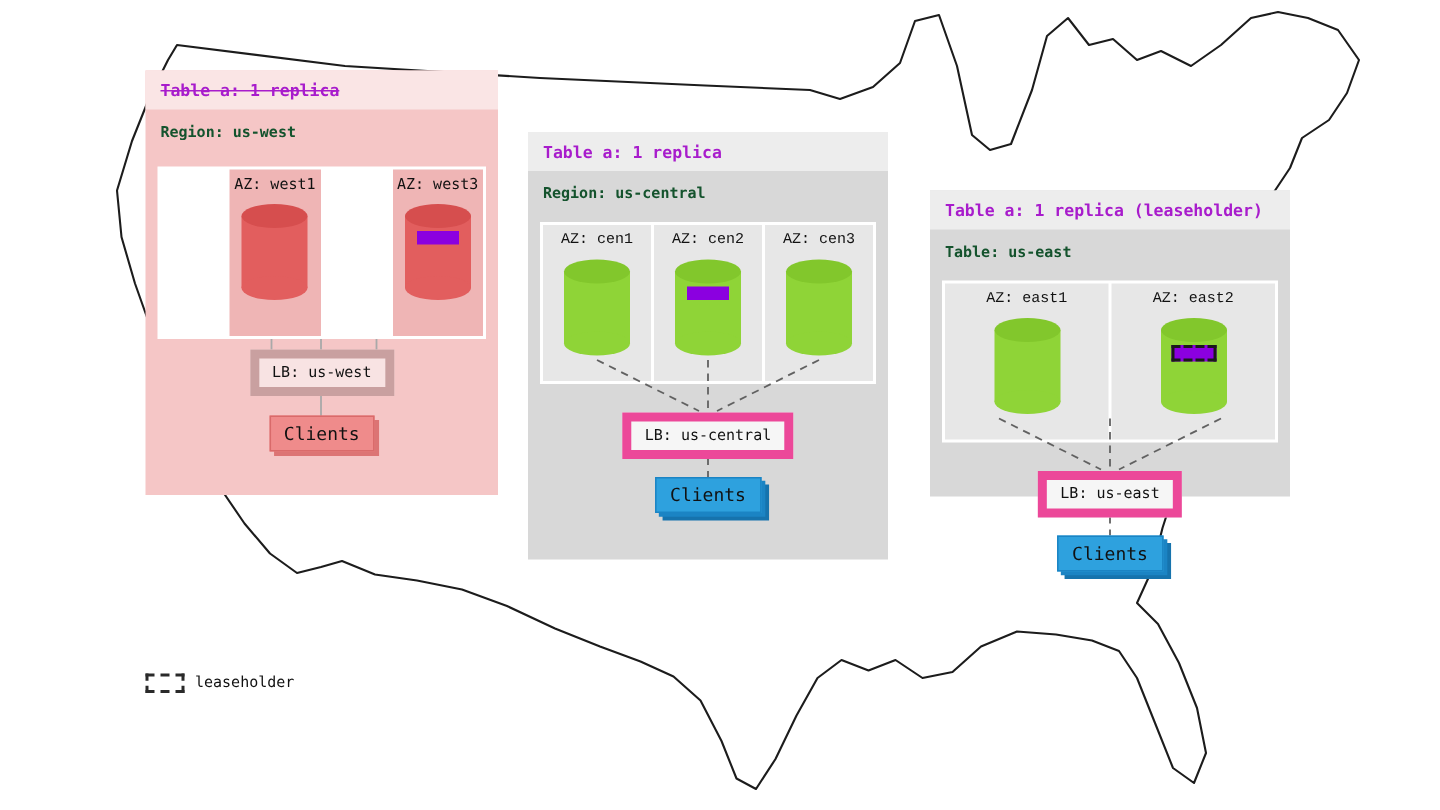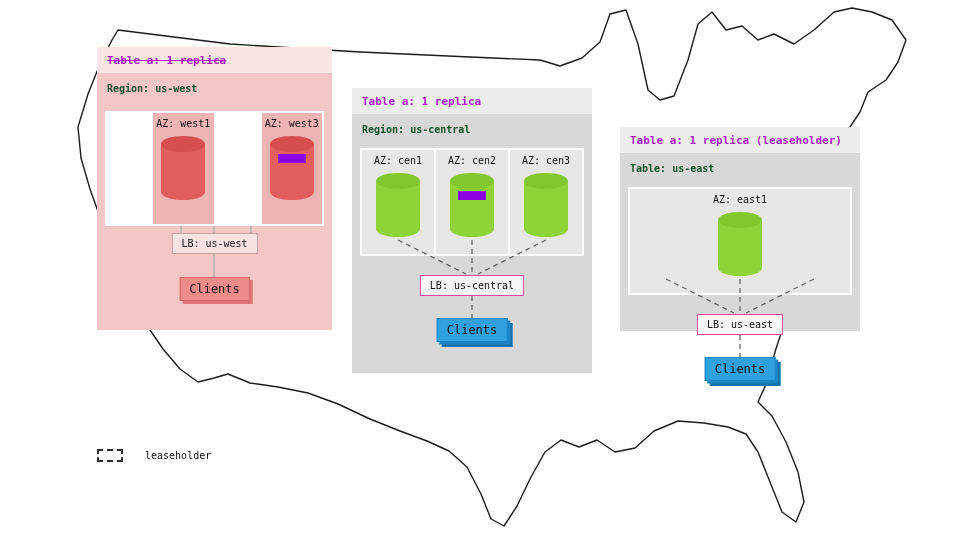--- a/index.html
+++ b/index.html
@@ -30,21 +30,21 @@
   }
 
   .az-box {
     position:absolute; left:8px; display:flex; gap:2px; padding:2px;
     background:#ffffff; box-sizing:border-box;
   }
   .card-west .az-box { top:64px; width:219px; height:115px; }
   .card-gray .az-box { top:60px; width:224px; height:108px; }
   .az-col { flex:1; text-align:center; position:relative; }
   .card-west .az-col { background:var(--west-az,#efb5b5);margin-left:46px; }
-  .card-gray .az-col { background:#e7e7e7; }
+  .card-gray .az-col { background:#e7e7e7;font-family:Liberation Mono, monospace; }
   .az-label { font-size:10px; padding-top:5px; color:#111111; height:15px; box-sizing:border-box; line-height:11px; }
 
   .cyl { position:relative; width:44px; height:48px; margin:16px auto 0; background:var(--cyl); }
   .cyl::before { content:""; position:absolute; left:0; right:0; top:-8px; height:16px; border-radius:50%; background:var(--cyl-top); }
   .cyl::after  { content:""; position:absolute; left:0; right:0; bottom:-8px; height:16px; border-radius:50%; background:var(--cyl); }
   .cyl-red   { --cyl:var(--west-cylinder,#e25e5e); --cyl-top:#d64e4e; }
   .cyl-green { --cyl:var(--green-cylinder,#8fd437); --cyl-top:#82c72c; }
 
   .chip {
     position:absolute; left:50%; top:10px; transform:translateX(-50%);
@@ -52,34 +52,34 @@
   }
   .chip-lease { border:2px dashed #1a1a1a; width:26px; height:7px; }
 
   .conn { position:absolute; left:0; top:0; pointer-events:none; }
   .conn line.solid  { stroke:#a9a9a9; stroke-width:1.2; }
   .conn line.dashed { stroke:#616161; stroke-width:1.2; stroke-dasharray:5 4; }
 
   .lb-box {
     position:absolute; left:50%; transform:translateX(-50%); top:187px;
     padding:4px 9px; font-size:10px; white-space:nowrap; color:#111111;
-    border:1px solid #ec4899; box-sizing:border-box;
+    border:6px solid #ec4899; box-sizing:border-box;
   }
   .card-west .lb-box { top:186px; background:#f8e3e3; border-color:#c9a0a0; }
   .card-gray .lb-box { background:#f6f6f6; }
 
   .clients {
     position:absolute; left:50%; transform:translateX(-50%); top:230px;
     padding:4px 9px; font-size:12px; color:#111111; white-space:nowrap;
   }
   .clients-red  { background:var(--clients-red,#ef8b8b);  box-shadow:3px 3px 0 #dc7474; border:1px solid #d96a6a; }
   .clients-blue { background:var(--clients-blue,#2ea1de); box-shadow:2.5px 2.5px 0 #1b84c4, 5px 5px 0 #call; box-shadow:2.5px 2.5px 0 #1b84c4, 5px 5px 0 #1673ad; border:1px solid #1b84c4; }
 
   .legend {
-    position:absolute; left:97px; top:449px; display:flex; align-items:center; gap:22px;
+    position:absolute; left:97px; top:449px; display:flex; align-items:center; gap:7px;
   }
   .legend-swatch { width:22px; height:9px; border:2px dashed #2a2a2a; background:#ffffff; }
   .legend-label { font-size:10px; color:#111111; }
 </style>
 </head>
 <body>
 
 <div class="canvas">
 
   <svg class="map-svg" width="960" height="540" viewBox="0 0 960 540">
@@ -159,20 +159,26 @@
     <div class="card-header">
       <span>Table a: 1 replica (leaseholder)</span>
     </div>
     <div class="region-title">Table: us-east</div>
 
     <div class="az-box">
       <div class="az-col">
         <div class="az-label">AZ: east1</div>
         <div class="cyl cyl-green"></div>
       </div>
+      <div class="az-col">
+        <div class="az-label">AZ: east2</div>
+        <div class="cyl cyl-green">
+          <span class="chip chip-lease"></span>
+        </div>
+      </div>
     </div>
 
     <svg class="conn" width="240" height="285">
       <line class="dashed" x1="46" y1="152" x2="114" y2="186"></line>
       <line class="dashed" x1="120" y1="152" x2="120" y2="186"></line>
       <line class="dashed" x1="194" y1="152" x2="126" y2="186"></line>
       <line class="dashed" x1="120" y1="208" x2="120" y2="230"></line>
     </svg>
 
     <div class="lb-box">LB: us-east</div>

